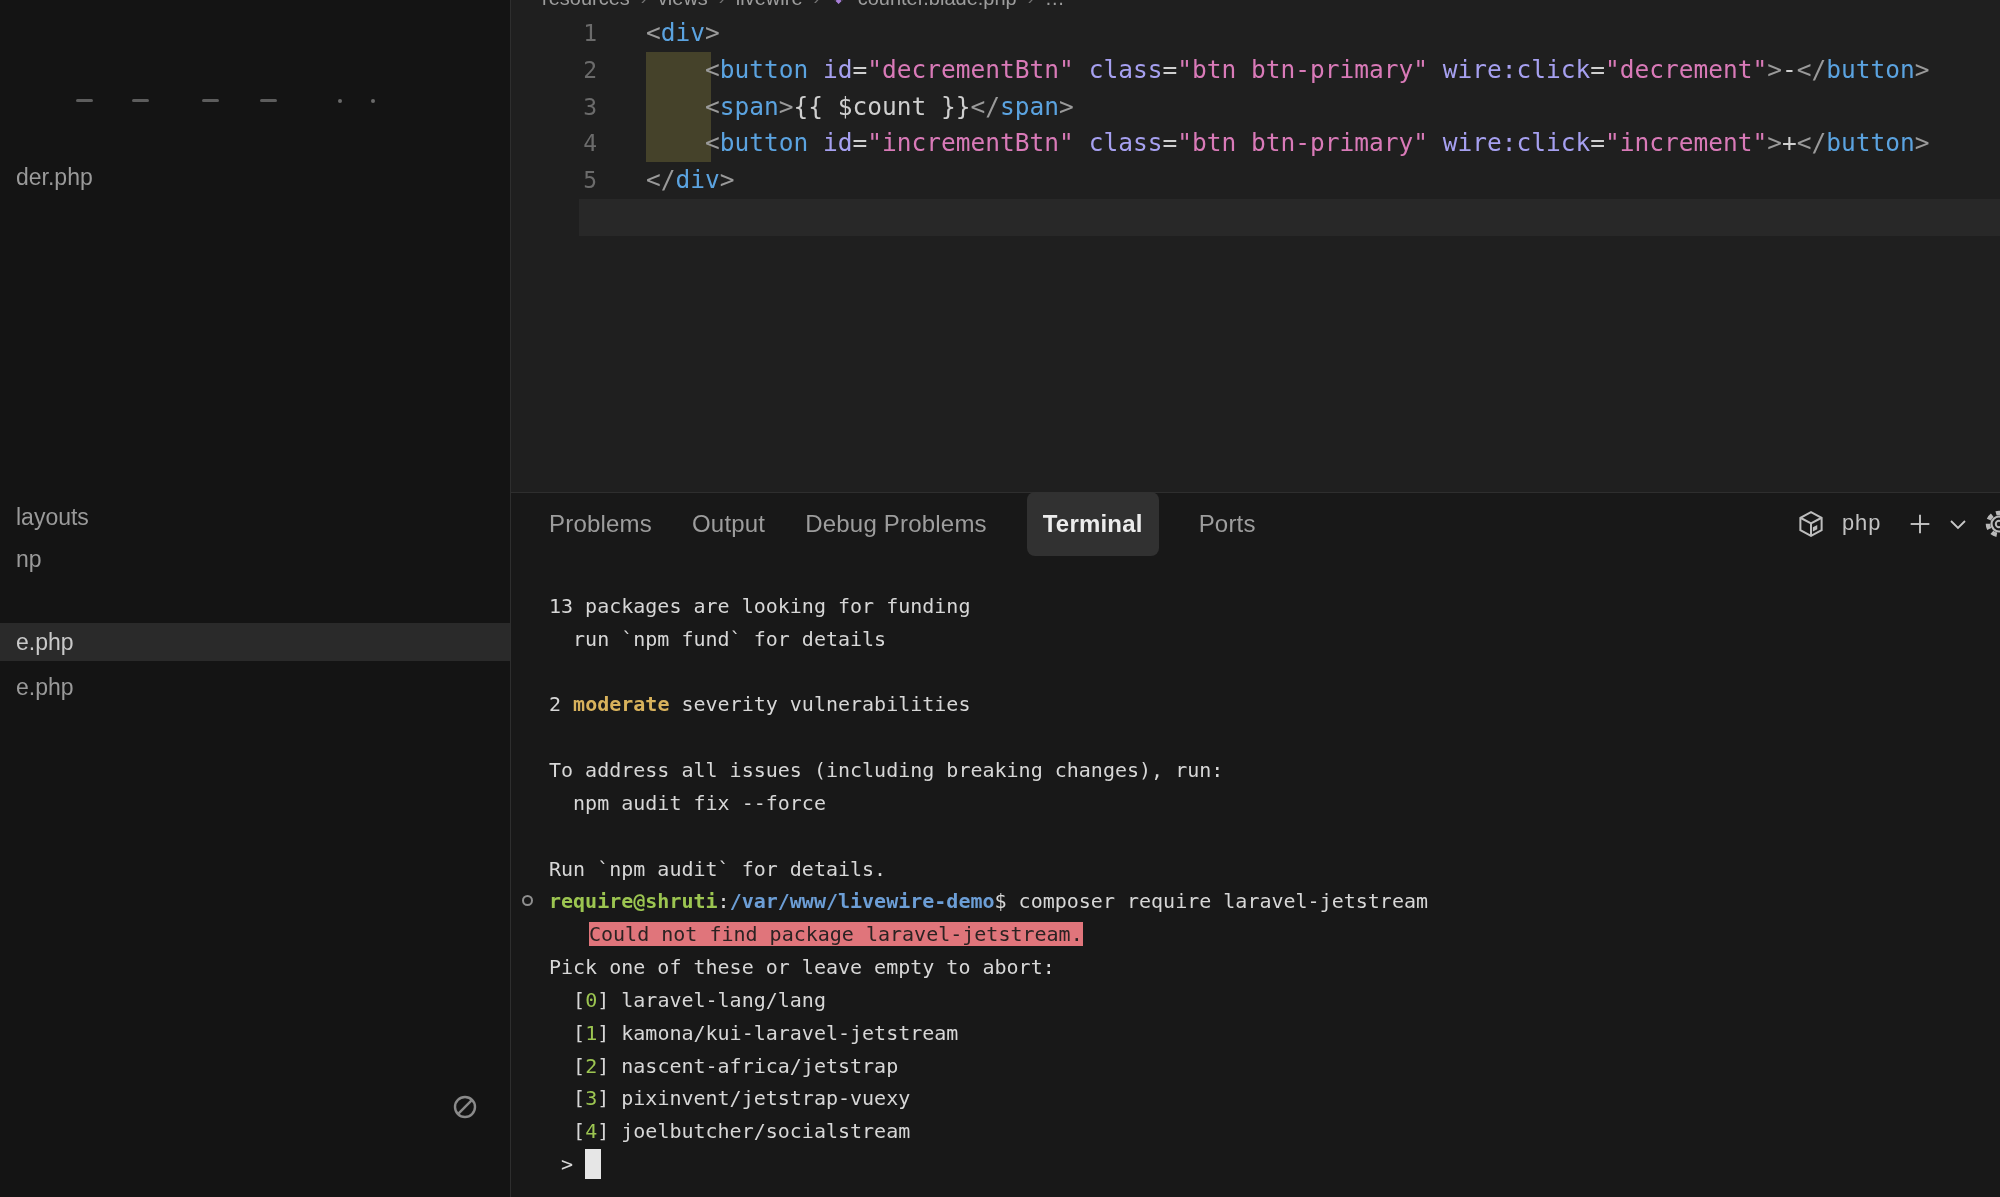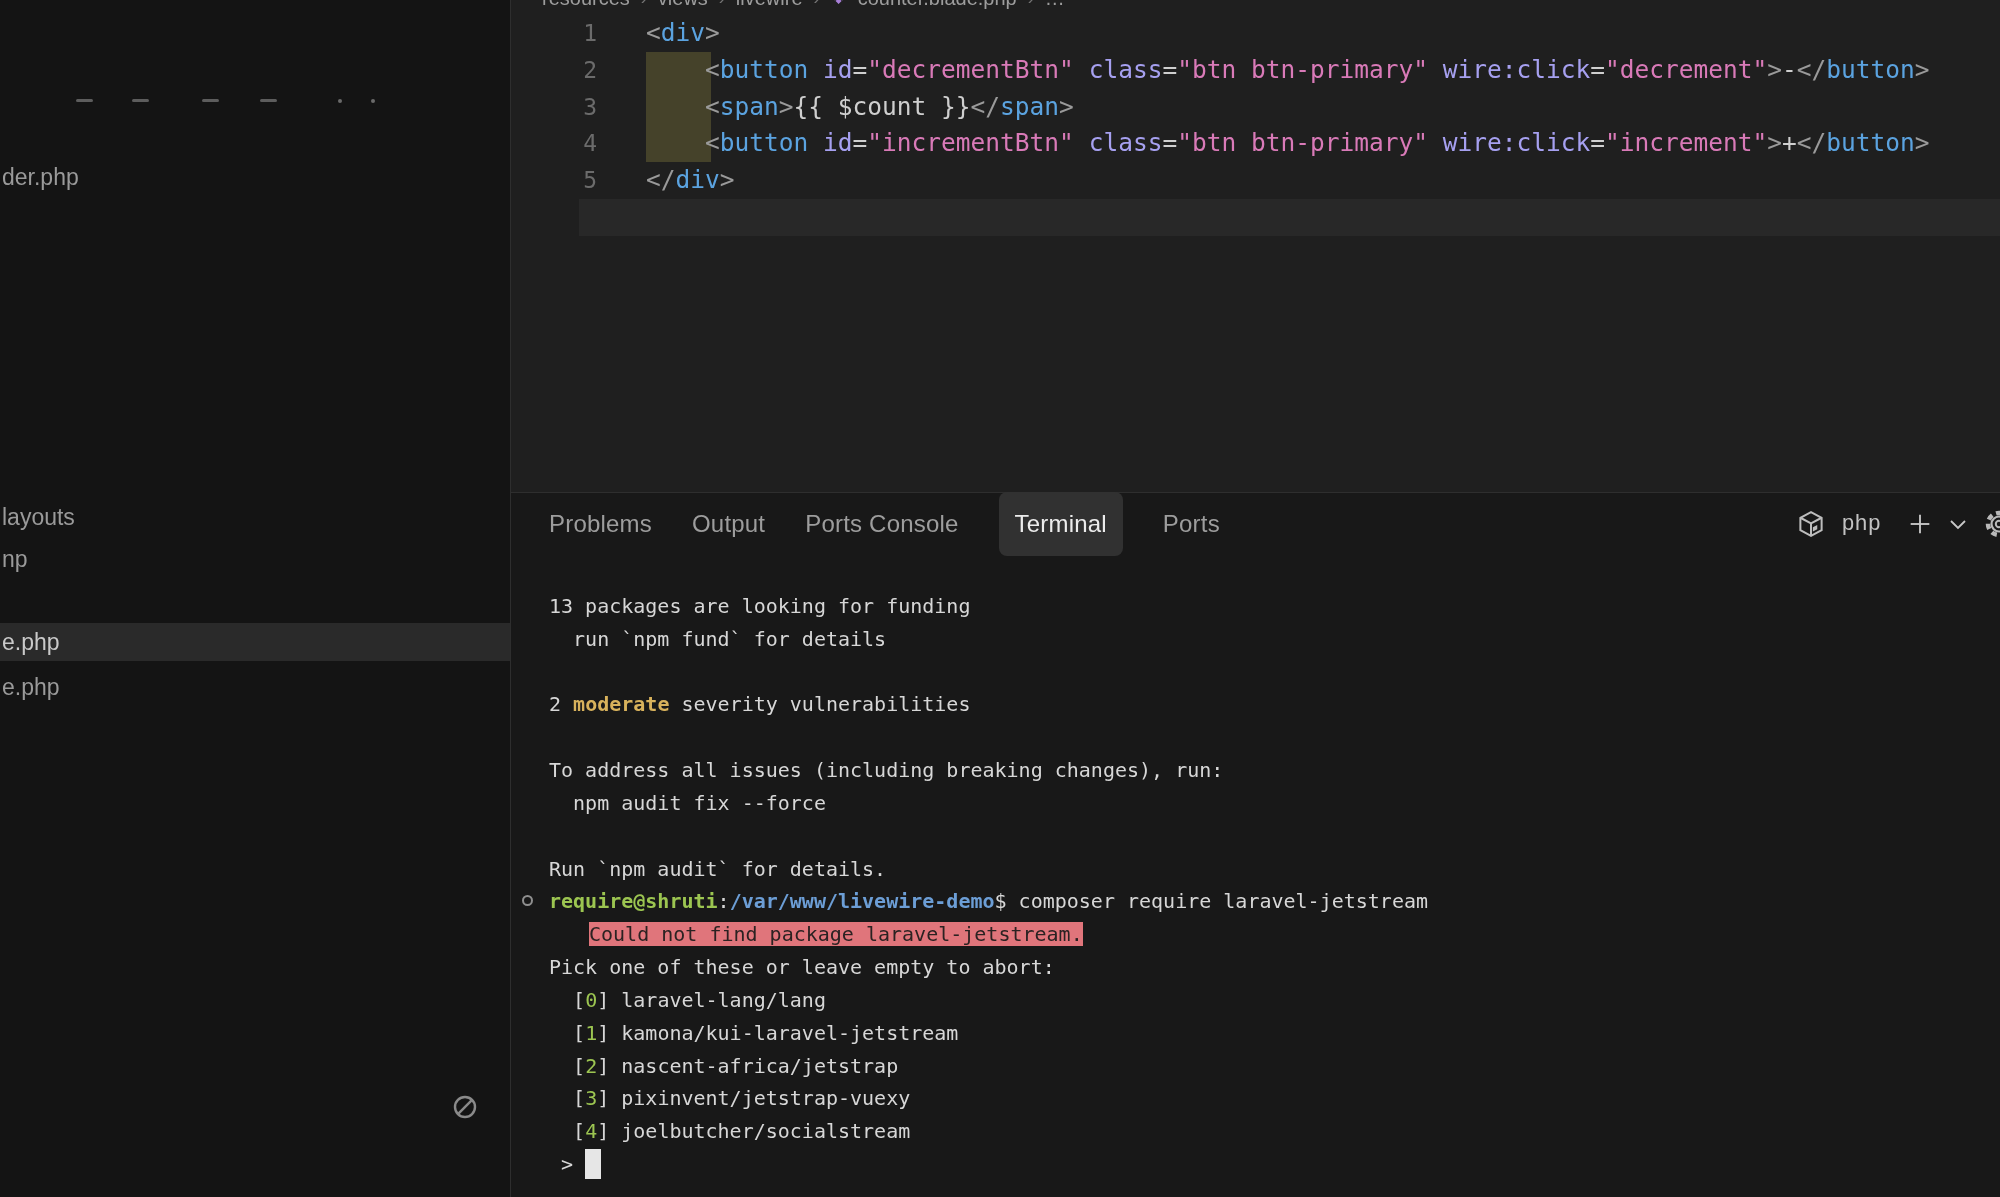--- a/index.html
+++ b/index.html
@@ -4,21 +4,21 @@
 <style>
   html,body{margin:0;padding:0;background:#000;}
   #app{position:relative;width:2000px;height:1197px;overflow:hidden;
        background:var(--bg_editor);font-family:"Liberation Sans",sans-serif;}
 
   
   .sidebar{position:absolute;left:0;top:0;width:510px;height:1197px;background:var(--bg_sidebar);}
   .dash{position:absolute;height:3px;width:17px;background:#5d5d5d;border-radius:2px;}
   .dot{position:absolute;height:4px;width:4px;background:#6a6a6a;border-radius:2px;}
   .side-item{position:absolute;left:0;width:510px;height:38px;line-height:38px;
-             color:var(--sidebar_fg);font-size:23px;padding-left:2px;box-sizing:border-box;
+             color:var(--sidebar_fg);font-size:23px;padding-left:16px;box-sizing:border-box;
              white-space:nowrap;cursor:pointer;}
   .side-item.selected{background:var(--sidebar_sel_bg);color:var(--sidebar_sel_fg);}
   .blocked{position:absolute;left:452px;top:1094px;width:26px;height:26px;}
 
   
   .vline{position:absolute;left:510px;top:0;bottom:0;width:1px;background:var(--divider);}
 
   
   .editor{position:absolute;left:511px;right:0;top:0;height:492px;background:var(--bg_editor);overflow:hidden;}
   .breadcrumb{position:absolute;top:-15px;left:31px;height:26px;display:flex;align-items:center;
@@ -37,21 +37,21 @@
   .c-tag{color:var(--code_tag);}
   .c-punc{color:var(--code_punc);}
   .c-attr{color:var(--code_attr);}
   .c-str{color:var(--code_str);}
 
   
   .panel{position:absolute;left:511px;right:0;top:492px;bottom:0;background:var(--bg_panel);
          border-top:1px solid var(--divider);box-sizing:border-box;}
   .ptabs{position:relative;height:62px;display:flex;align-items:center;gap:40px;padding-left:38px;}
   .ptab{color:var(--tab_fg);font-size:24px;letter-spacing:.2px;cursor:pointer;white-space:nowrap;}
-  .ptab.active{background:var(--tab_active_bg);color:var(--tab_active_fg);font-weight:normal;
+  .ptab.active{background:var(--tab_active_bg);color:var(--tab_active_fg);font-weight:bold;
                padding:18px 16px;border-radius:8px;}
   .pactions{position:absolute;right:0;top:0;height:62px;display:flex;align-items:center;gap:15px;font-family:Liberation Mono, monospace;}
   .shell-label{color:var(--icon_fg);font-size:22px;}
   .iconbtn{display:flex;align-items:center;cursor:pointer;}
   .gear-wrap{margin-right:-16px;}
 
   .term{position:absolute;left:38px;top:97px;right:0;
         font-family:"DejaVu Sans Mono",monospace;font-size:20px;}
   .t-line{position:relative;height:32.83px;line-height:32.83px;white-space:pre;color:var(--term_fg);}
   .tc-def{color:var(--term_fg);}
@@ -119,21 +119,21 @@
           <div class="code-line"><div class="ln">5</div><div class="ct"><span class="c-punc">&lt;/</span><span class="c-tag">div</span><span class="c-punc">&gt;</span></div></div>
           <div class="code-line current"><div class="ln">6</div><div class="ct"></div></div>
         </div>
     </div>
   </section>
 
   <section class="panel">
     <div class="ptabs">
       <span class="ptab">Problems</span>
       <span class="ptab">Output</span>
-      <span class="ptab">Ports Console</span>
+      <span class="ptab">Debug Problems</span>
       <span class="ptab active">Terminal</span>
       <span class="ptab">Ports</span>
 
       <div class="pactions">
         <span class="iconbtn">
           <svg width="30" height="30" viewBox="0 0 24 24" fill="none" stroke="#bdbdbd" stroke-width="1.6">
             <path d="M12 2.5 L20.5 7 V17 L12 21.5 L3.5 17 V7 Z"></path>
             <path d="M3.5 7 L12 11.5 L20.5 7"></path>
             <path d="M12 11.5 V21.5"></path>
             <path d="M13.5 14.5 l3.5 -1.8 v3.4 l-3.5 1.8 Z" fill="#bdbdbd" stroke="none"></path>

